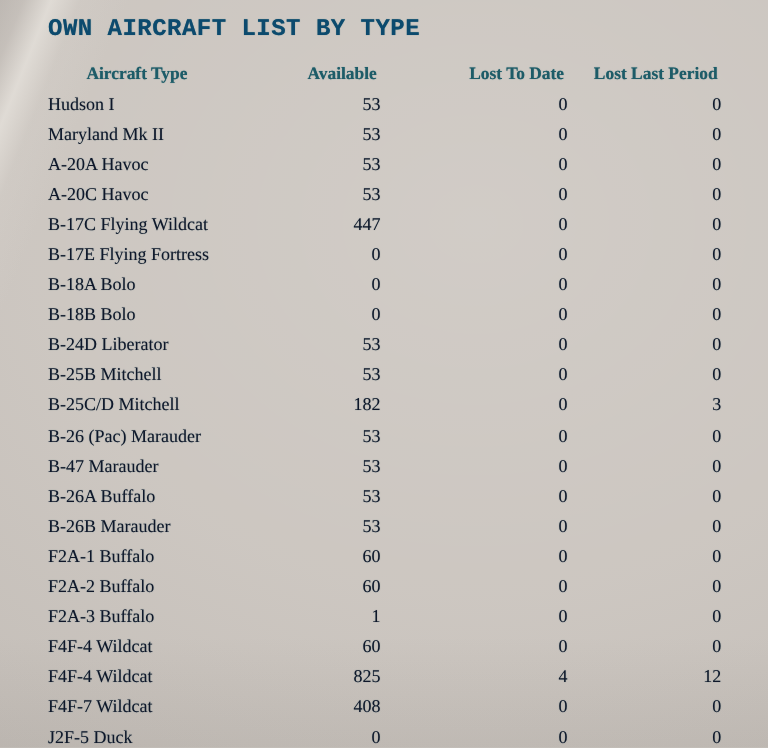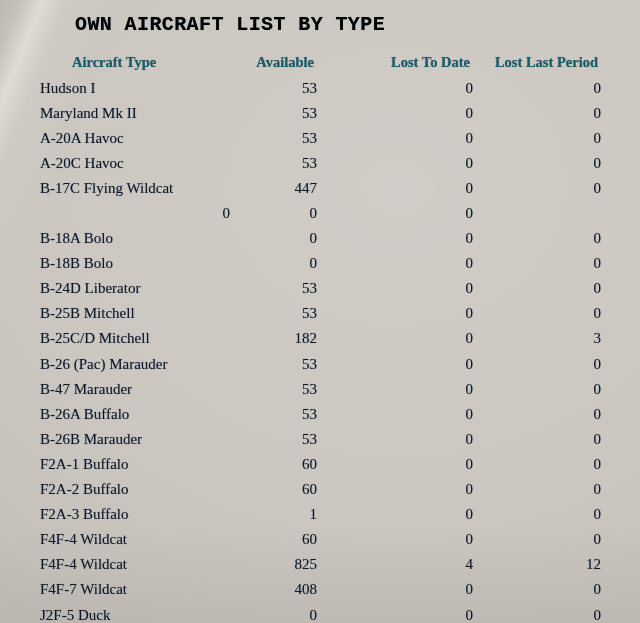--- a/index.html
+++ b/index.html
@@ -29,24 +29,23 @@
         rgba(80,75,70,0.08) 100%);
   }
 
   .page-title {
     position: absolute;
     left: 40px;
     top: 13px;
     font-size: 20px;
     font-weight: bold;
     letter-spacing: 0.4px;
-    color: #000000;
+    color: #0c4a6e;
     text-shadow: 0 0 0.7px rgba(24,88,100,0.8);
     white-space: pre;
-    margin-left: 35px;
   }
 
   .table {
     position: absolute;
     left: 40px;
     top: 50px;
     width: 561px;
     filter: blur(0.2px);
   }
 
@@ -88,21 +87,21 @@
     <div class="c num">Available</div>
     <div class="c num">Lost To Date</div>
     <div class="c num">Lost Last Period</div>
   </div>
   <div id="rows">
       <div class="row body-row"><div class="c name">Hudson I</div><div class="c num">53</div><div class="c num">0</div><div class="c num">0</div></div>
       <div class="row body-row"><div class="c name">Maryland Mk II</div><div class="c num">53</div><div class="c num">0</div><div class="c num">0</div></div>
       <div class="row body-row"><div class="c name">A-20A Havoc</div><div class="c num">53</div><div class="c num">0</div><div class="c num">0</div></div>
       <div class="row body-row"><div class="c name">A-20C Havoc</div><div class="c num">53</div><div class="c num">0</div><div class="c num">0</div></div>
       <div class="row body-row"><div class="c name">B-17C Flying Wildcat</div><div class="c num">447</div><div class="c num">0</div><div class="c num">0</div></div>
-      <div class="row body-row"><div class="c num">0</div><div class="c num">0</div><div class="c num">0</div></div>
+      <div class="row body-row"><div class="c name">B-17E Flying Fortress</div><div class="c num">0</div><div class="c num">0</div><div class="c num">0</div></div>
       <div class="row body-row"><div class="c name">B-18A Bolo</div><div class="c num">0</div><div class="c num">0</div><div class="c num">0</div></div>
       <div class="row body-row"><div class="c name">B-18B Bolo</div><div class="c num">0</div><div class="c num">0</div><div class="c num">0</div></div>
       <div class="row body-row"><div class="c name">B-24D Liberator</div><div class="c num">53</div><div class="c num">0</div><div class="c num">0</div></div>
       <div class="row body-row"><div class="c name">B-25B Mitchell</div><div class="c num">53</div><div class="c num">0</div><div class="c num">0</div></div>
       <div class="row body-row"><div class="c name">B-25C/D Mitchell</div><div class="c num">182</div><div class="c num">0</div><div class="c num">3</div></div>
       <div class="row body-row"><div class="c name">B-26 (Pac) Marauder</div><div class="c num">53</div><div class="c num">0</div><div class="c num">0</div></div>
       <div class="row body-row"><div class="c name">B-47 Marauder</div><div class="c num">53</div><div class="c num">0</div><div class="c num">0</div></div>
       <div class="row body-row"><div class="c name">B-26A Buffalo</div><div class="c num">53</div><div class="c num">0</div><div class="c num">0</div></div>
       <div class="row body-row"><div class="c name">B-26B Marauder</div><div class="c num">53</div><div class="c num">0</div><div class="c num">0</div></div>
       <div class="row body-row"><div class="c name">F2A-1 Buffalo</div><div class="c num">60</div><div class="c num">0</div><div class="c num">0</div></div>

